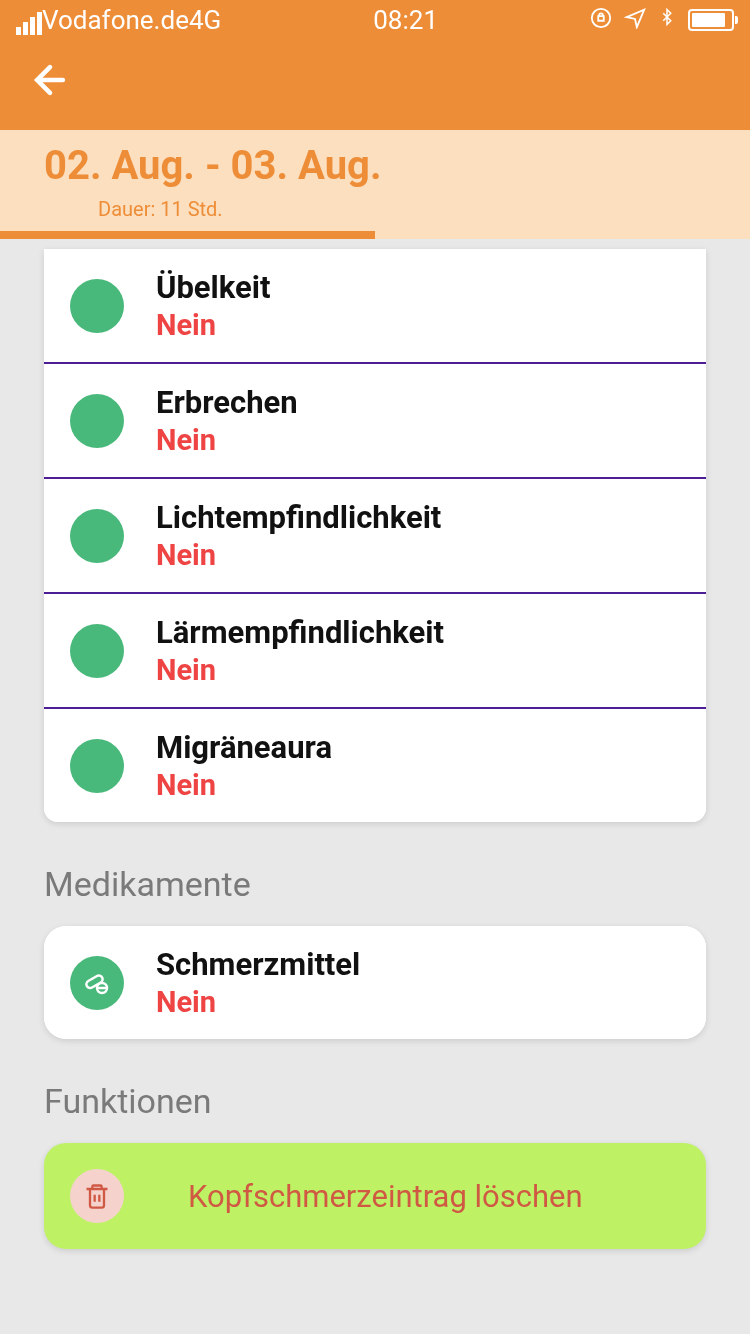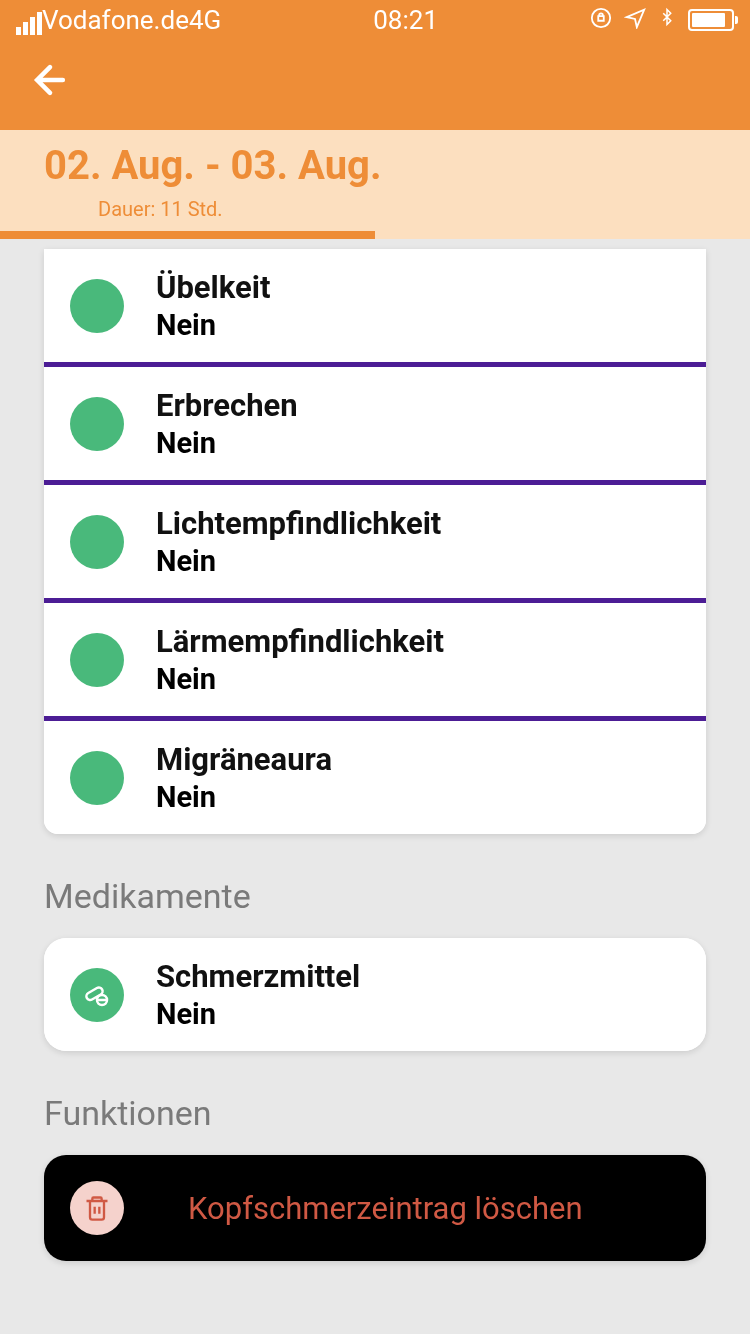--- a/index.html
+++ b/index.html
@@ -64,21 +64,21 @@
       background: #fff;
       border-radius: 0 0 14px 14px;
       box-shadow: 0 2px 6px rgba(0,0,0,0.12);
       overflow: hidden;
     }
     .card-group.single { border-radius: 22px; }
     .list-item {
       display: flex;
       align-items: center;
       padding: 20px 26px;
-      border-top: 5px solid #4c1d95;
+      border-top: 2px solid #4c1d95;
       background: #fff;
       cursor: pointer;
     }
     .list-item:first-child { border-top: none; }
     .dot {
       width: 54px;
       height: 54px;
       border-radius: 50%;
       background: #49b97b;
       flex-shrink: 0;
@@ -90,32 +90,32 @@
     .dot.pill { background: #49b97b; }
     .dot.delete { background: #f5d2cc; }
     .item-text { flex: 1; font-weight: bold; }
     .item-label {
       font-size: 31px;
       color: #111;
       margin-bottom: 2px;
     }
     .item-value {
       font-size: 29px;
-      color: #000000;
+      color: #ef4444;
     }
     .section-title {
       font-size: 34px;
       color: #7a7a7a;
       margin: 42px 44px 22px;
     }
     .action-item {
       display: flex;
       align-items: center;
       padding: 26px 26px;
-      background: #000000;
+      background: #bef264;
       border-radius: 22px;
       margin: 0 44px;
       box-shadow: 0 2px 6px rgba(0,0,0,0.12);
       cursor: pointer;
     }
     .action-label {
       font-size: 31px;
       color: #d05944;
       margin-left: 32px;
     }

